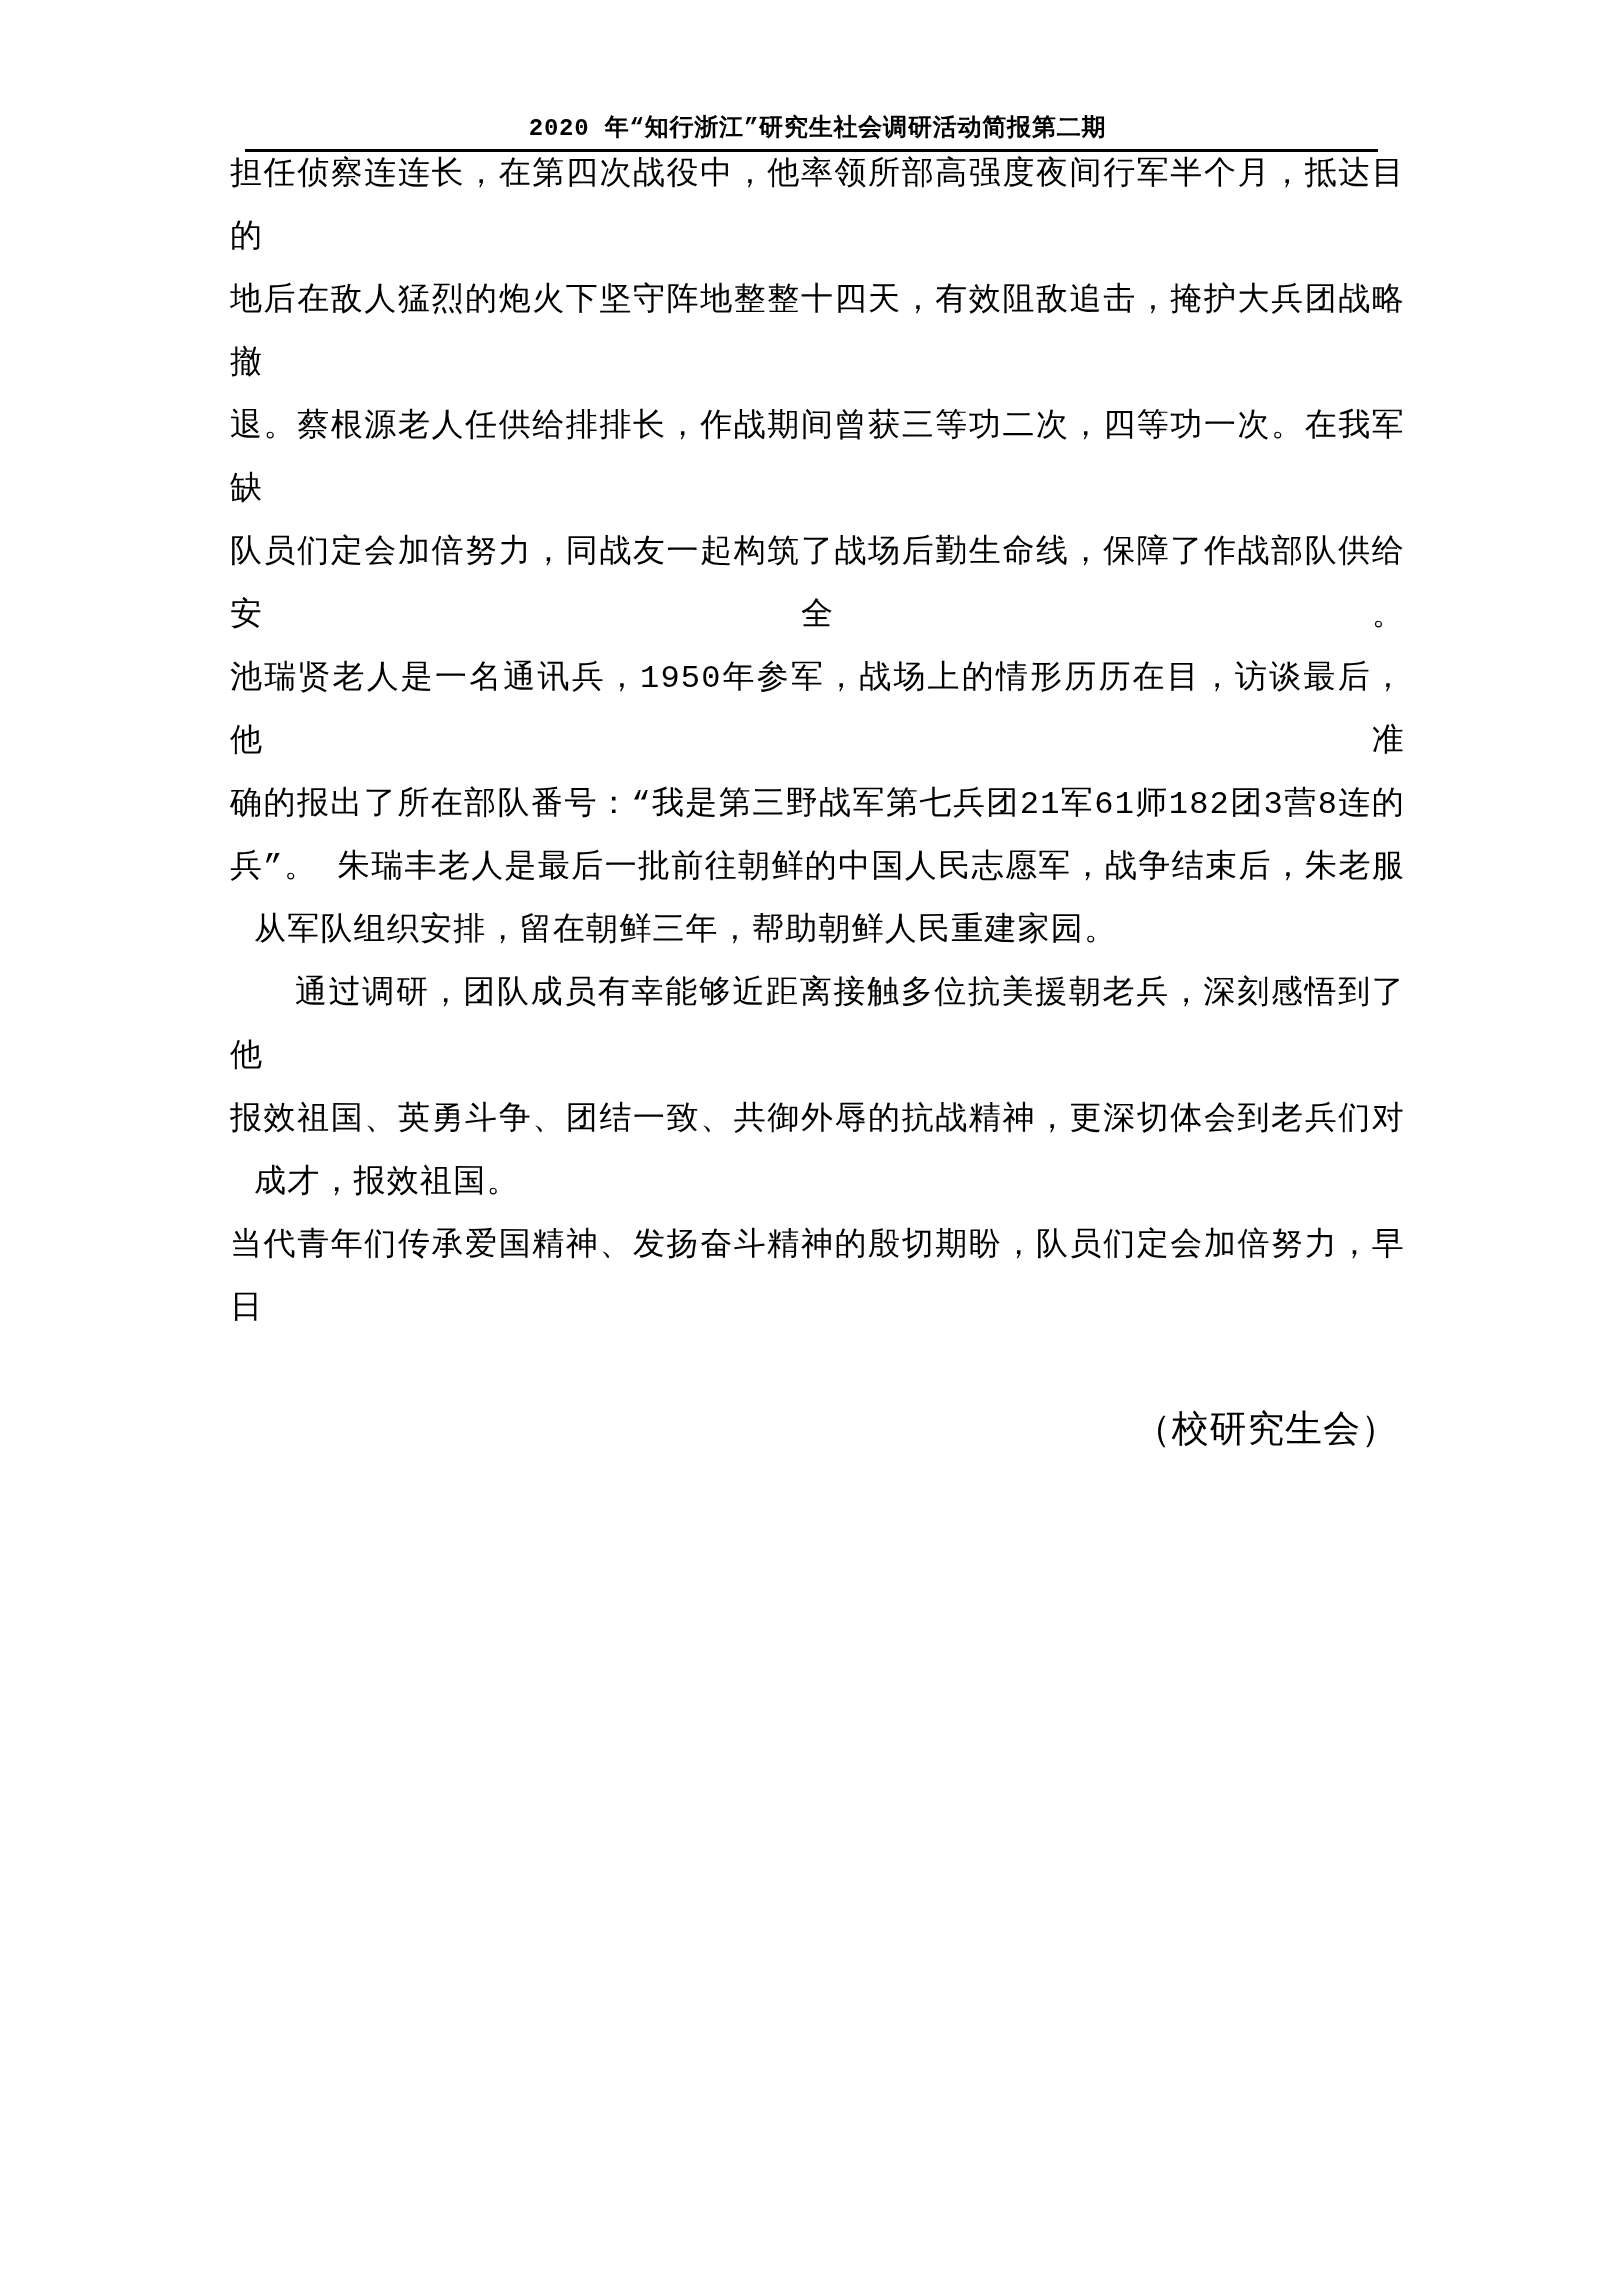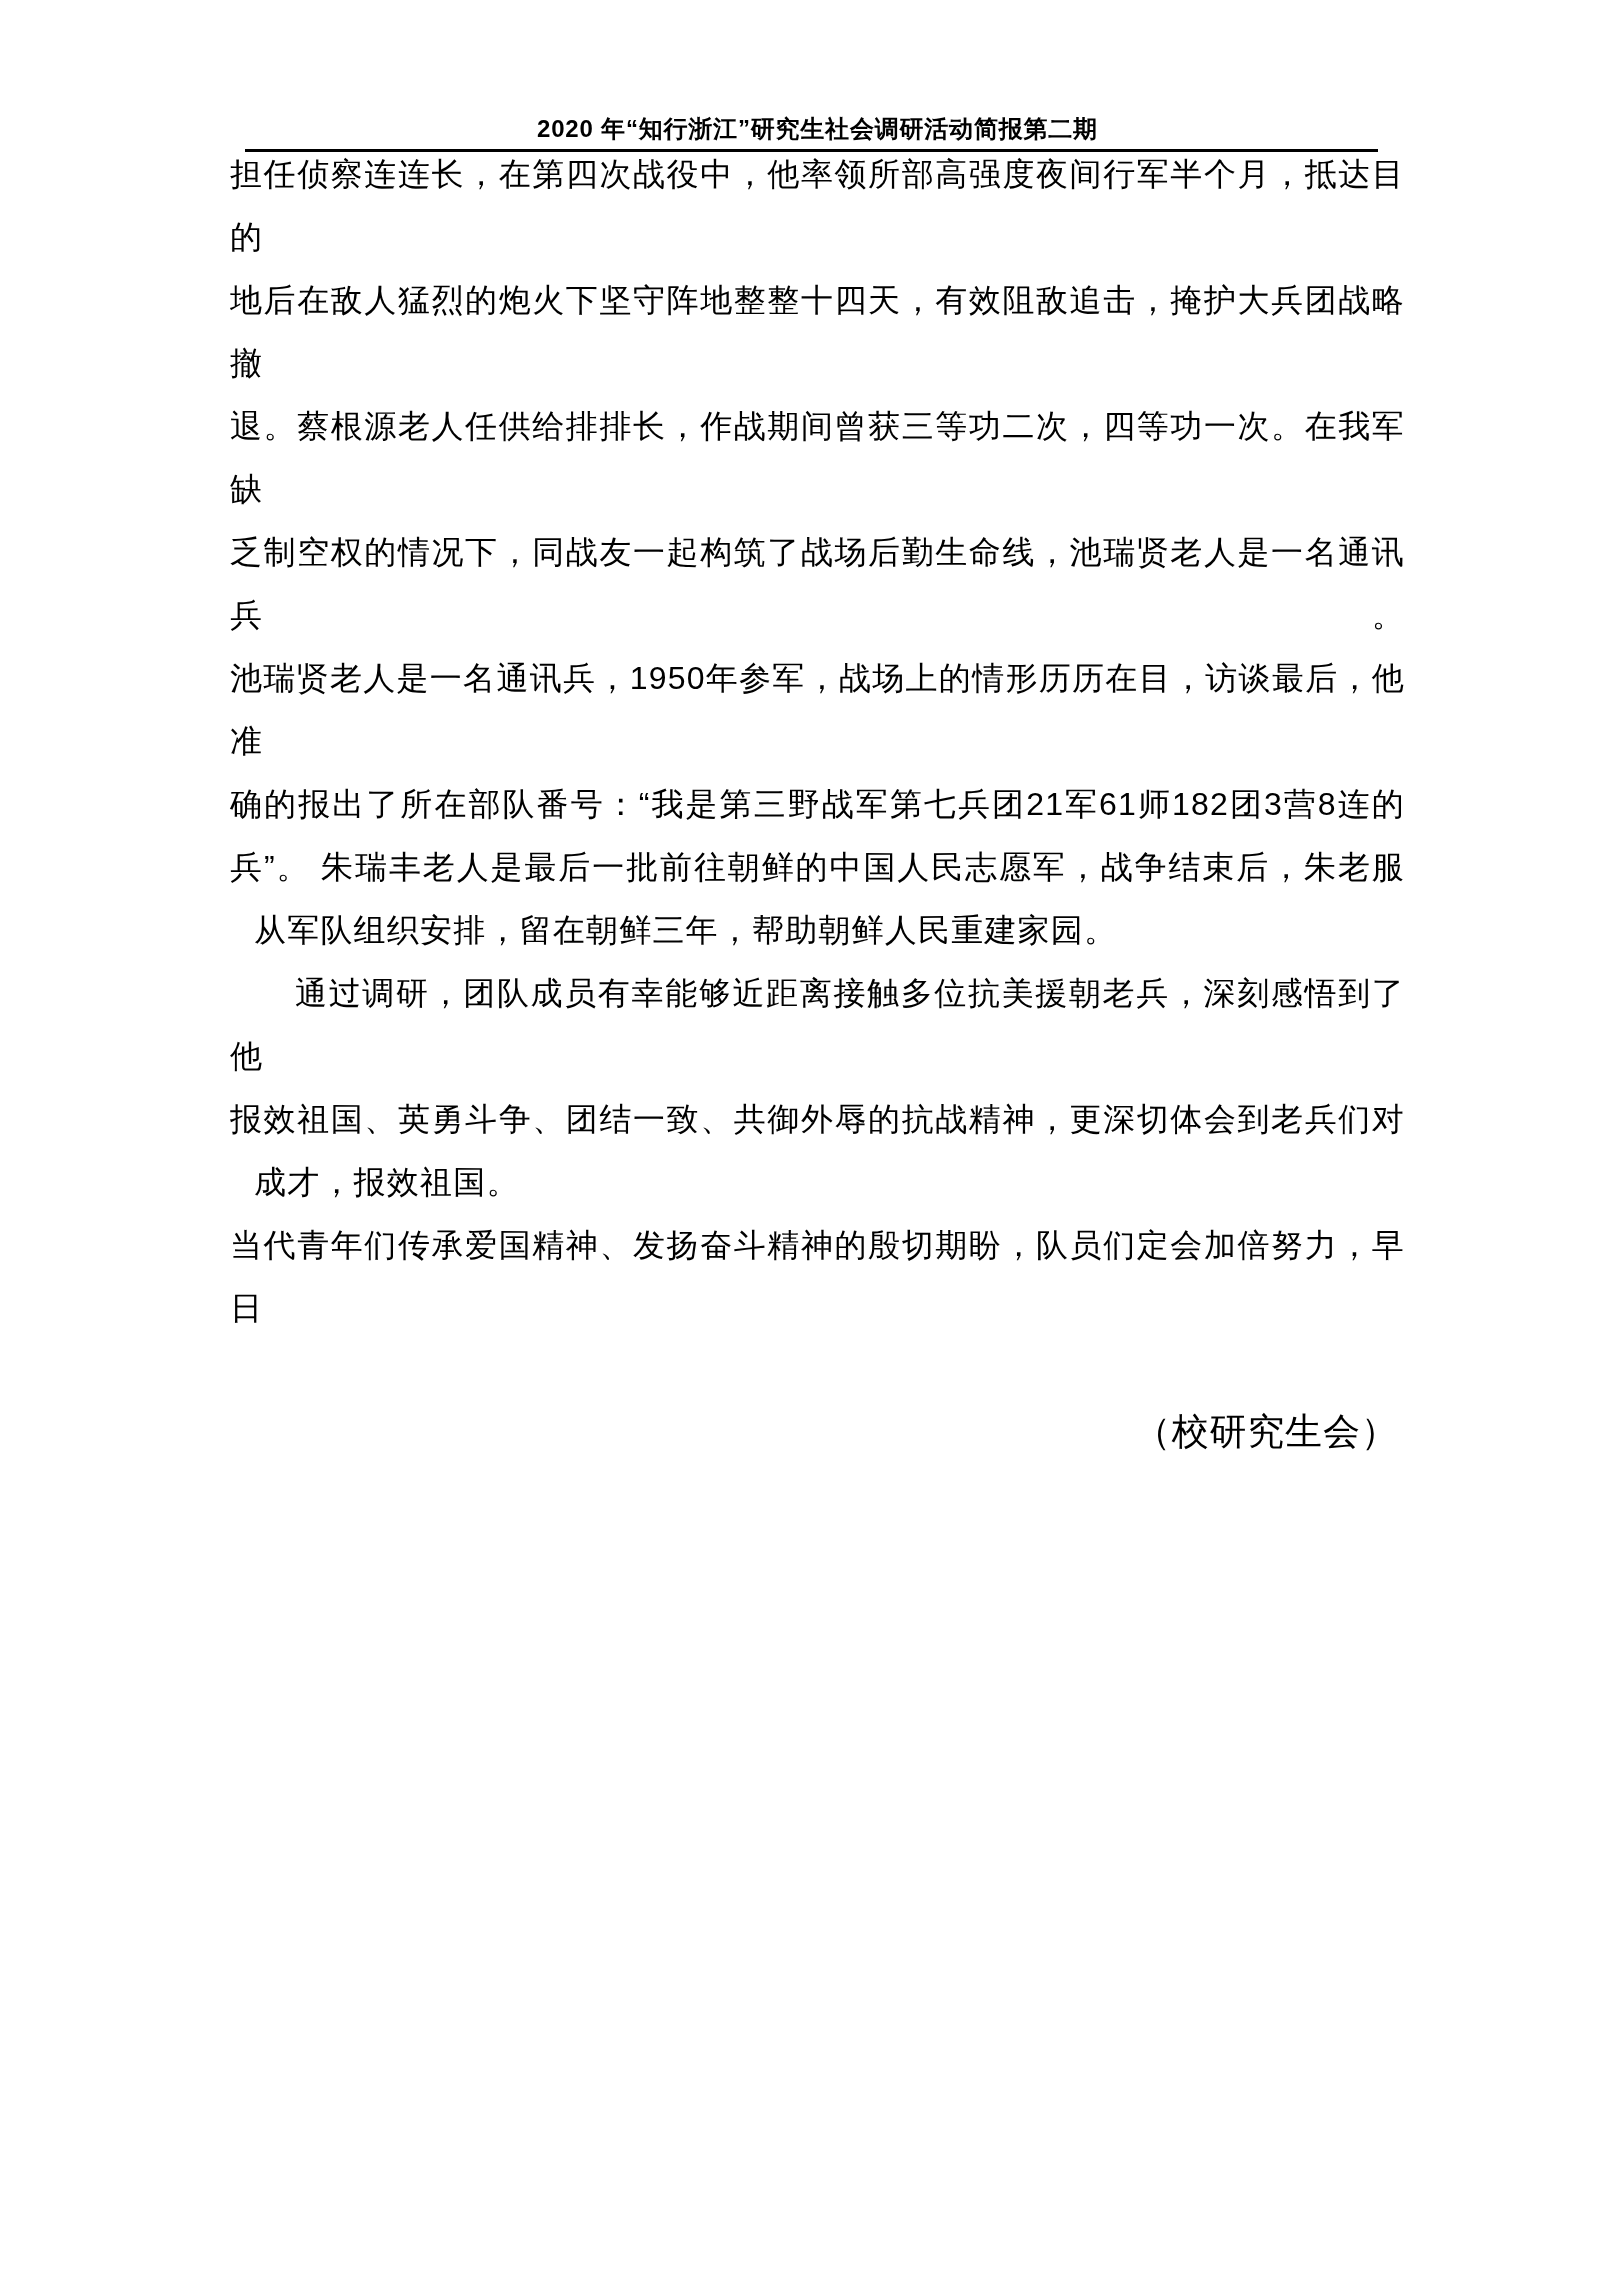--- a/index.html
+++ b/index.html
@@ -8,21 +8,21 @@
     background: #ffffff;
   }
   .page {
     position: relative;
     width: 1624px;
     height: 2295px;
     background: #ffffff;
     color: #000000;
     box-sizing: border-box;
     padding: 114px 219px 0 230px;
-    font-family: Liberation Sans, sans-serif;
+    font-family: Liberation Mono, monospace;
     overflow: hidden;
   }
   .header-title {
     font-size: 24px;
     line-height: 29px;
     letter-spacing: 0.8px;
     text-align: center;
     font-weight: bold;
     white-space: nowrap;
   }
@@ -67,21 +67,21 @@
   <div class="header-title">2020 年“知行浙江”研究生社会调研活动简报第二期</div>
 
   <div class="header-rule"></div>
 
   <div class="body-block">
 
     <div>
       <div class="line">担任侦察连连长，在第四次战役中，他率领所部高强度夜间行军半个月，抵达目的</div>
       <div class="line">地后在敌人猛烈的炮火下坚守阵地整整十四天，有效阻敌追击，掩护大兵团战略撤</div>
       <div class="line">退。蔡根源老人任供给排排长，作战期间曾获三等功二次，四等功一次。在我军缺</div>
-      <div class="line">乏制空权的情况下，同战友一起构筑了战场后勤生命线，池瑞贤老人是一名通讯兵。</div>
+      <div class="line">队员们定会加倍努力，同战友一起构筑了战场后勤生命线，保障了作战部队供给安全。</div>
       <div class="line">池瑞贤老人是一名通讯兵，1950年参军，战场上的情形历历在目，访谈最后，他准</div>
       <div class="line">确的报出了所在部队番号：“我是第三野战军第七兵团21军61师182团3营8连的</div>
       <div class="line">兵”。 朱瑞丰老人是最后一批前往朝鲜的中国人民志愿军，战争结束后，朱老服</div>
       <div class="line para-end">从军队组织安排，留在朝鲜三年，帮助朝鲜人民重建家园。</div>
     </div>
 
     <div>
       <div class="line indent">通过调研，团队成员有幸能够近距离接触多位抗美援朝老兵，深刻感悟到了他</div>
       <div class="line">报效祖国、英勇斗争、团结一致、共御外辱的抗战精神，更深切体会到老兵们对</div>
       <div class="line para-end">成才，报效祖国。</div>

